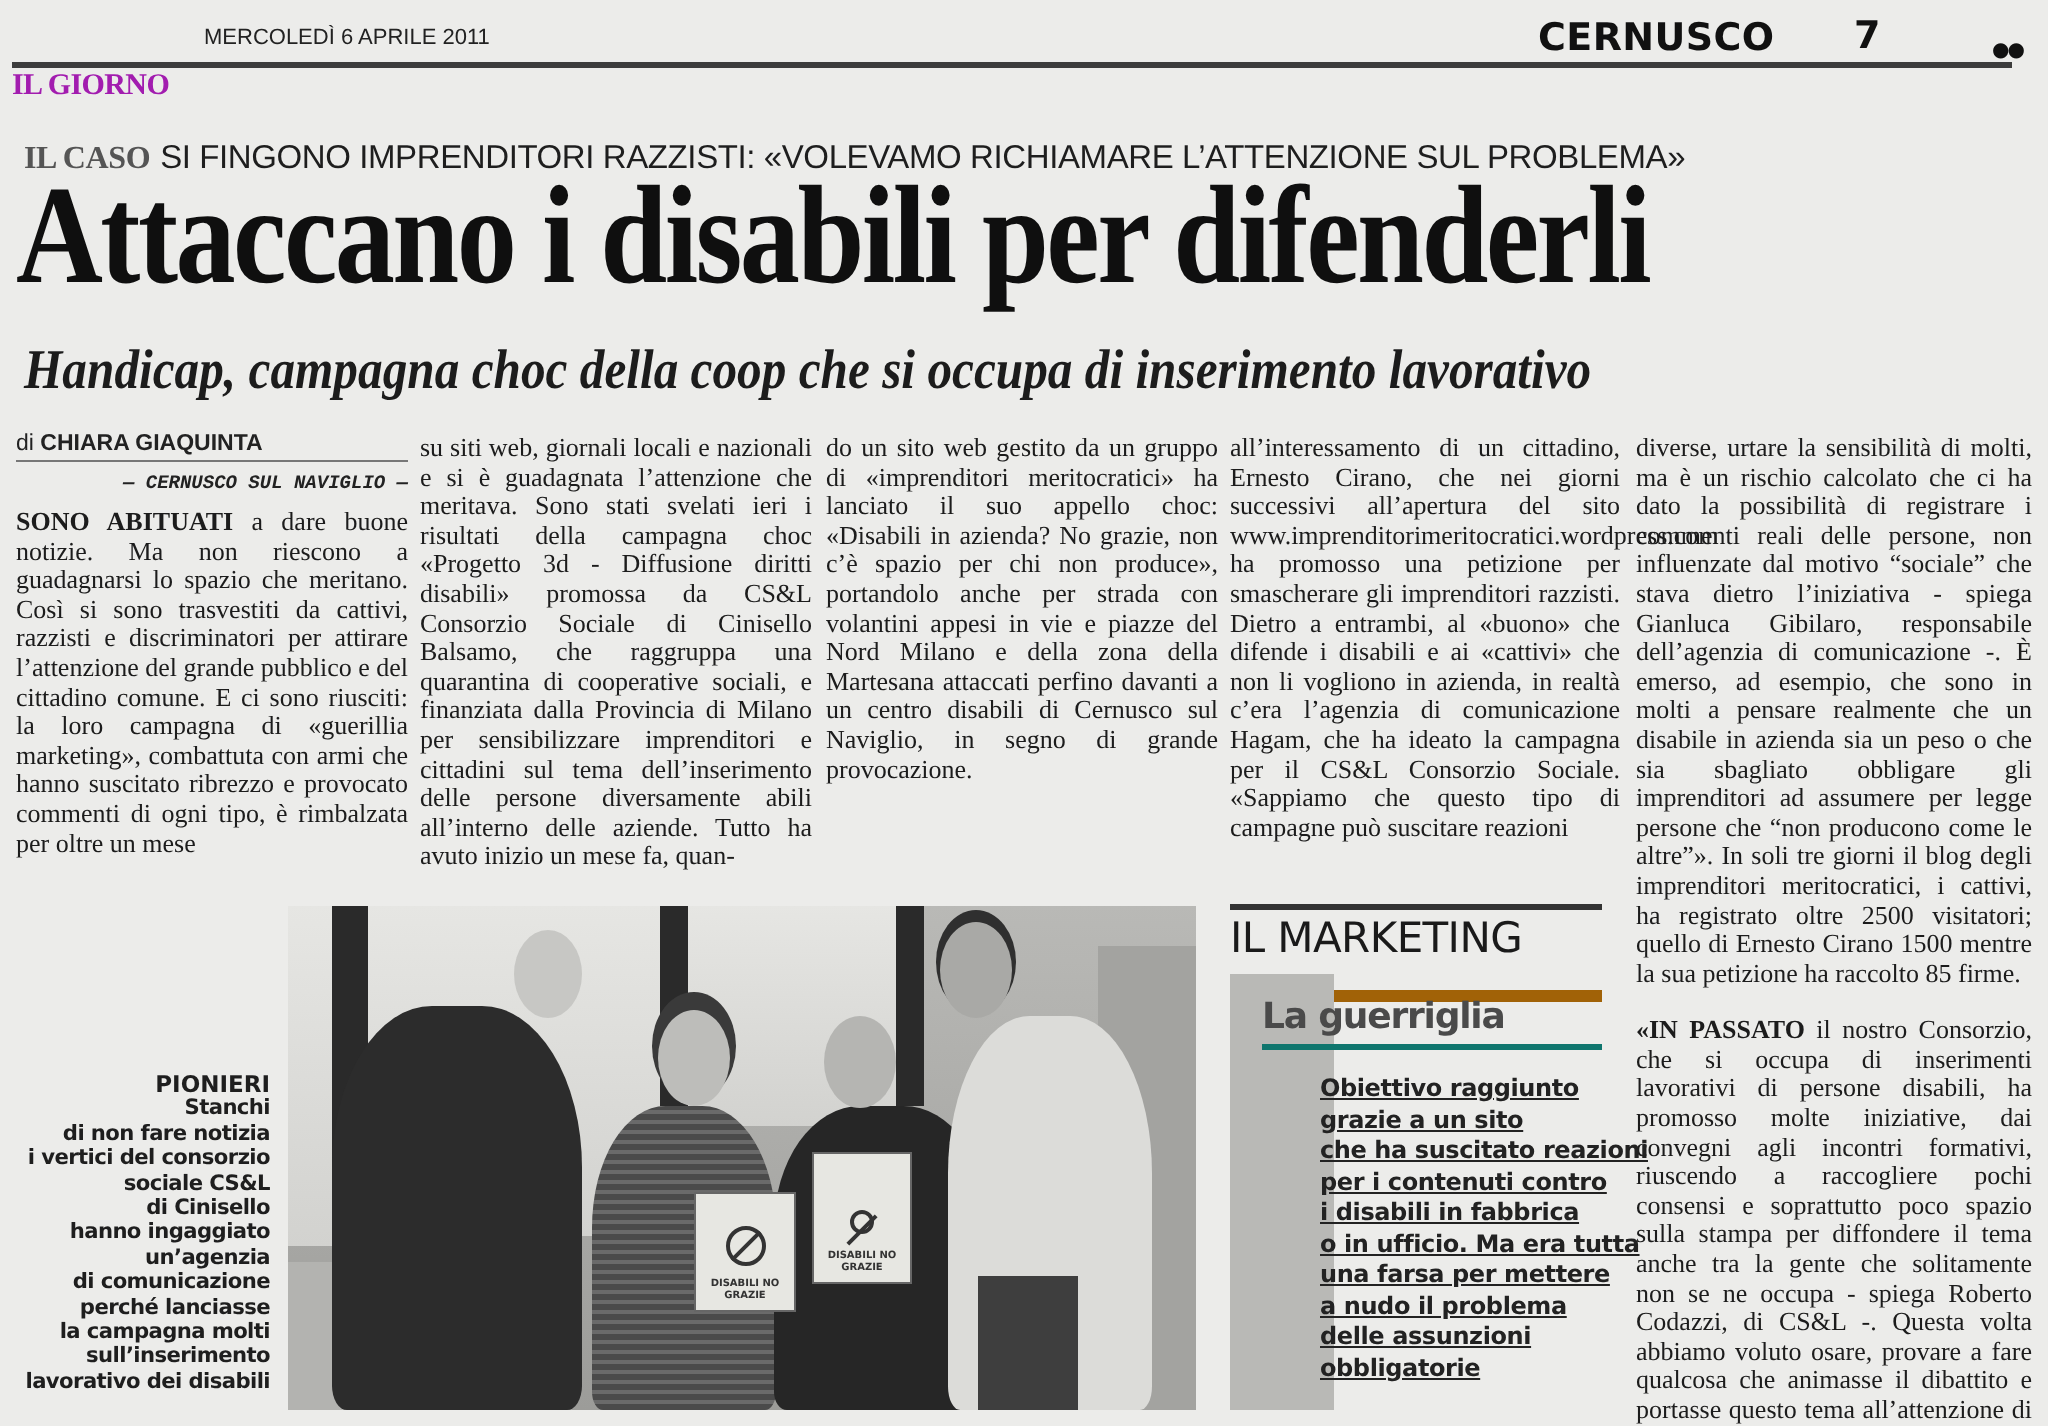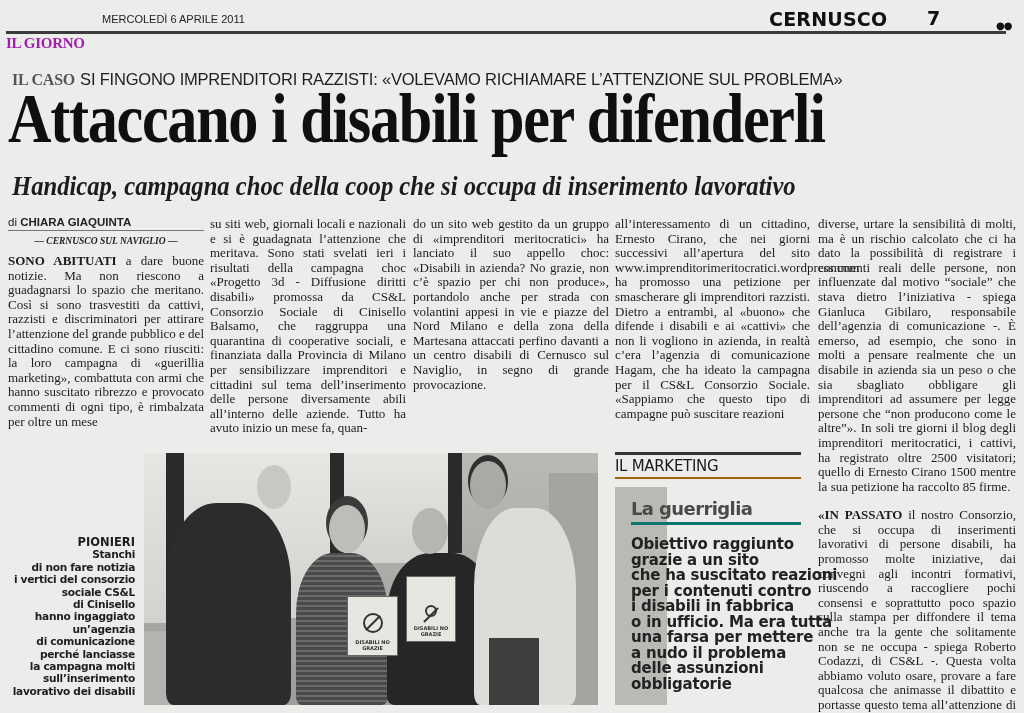--- a/index.html
+++ b/index.html
@@ -64,22 +64,22 @@
   }
 
   
   .byline {
     position: absolute; left: 8px; top: 216px; width: 196px;
     font-family: "Liberation Sans", sans-serif; font-size: 11.5px; font-weight: 700;
     border-bottom: 1px solid #777; padding-bottom: 2px; color: #222;
   }
   .byline .pre { font-weight: 400; }
   .dateline {
-    position: absolute; left: 8px; top: 236px; width: 196px; text-align: center;
-    font-family: Liberation Serif, serif; font-style: italic; font-weight: 700; font-size: 9.5px; color: #222;
+    position: absolute; left: 8px; top: 236px; width: 196px; text-align: right;
+    font-family: Liberation Mono, monospace; font-style: italic; font-weight: 700; font-size: 9.5px; color: #222;
   }
 
   
   .col {
     position: absolute; font-family: "Liberation Serif", serif;
     font-size: 13px; line-height: 14.6px; text-align: justify; color: #1c1c1c;
     hyphens: manual;
   }
   .col p { margin-bottom: 0; }
   .col .lead { font-weight: 700; }
@@ -122,34 +122,34 @@
     font-family: "DejaVu Sans", sans-serif; font-weight: 700; font-size: 10.6px;
     line-height: 12.4px; text-align: right; color: #1e1e1e;
     letter-spacing: -0.3px;
   }
   .caption .title { font-weight: 900; font-size: 11.5px; letter-spacing: 0; }
 
   
   .box-rule { position: absolute; left: 615px; top: 452px; width: 186px; height: 3px; background: #333; }
   .box-title {
     position: absolute; left: 615px; top: 457px; width: 186px;
-    font-family: "DejaVu Sans", sans-serif; font-size: 15px; font-weight: 400;
+    font-family: "DejaVu Sans", sans-serif; font-size: 21px; font-weight: 400;
     letter-spacing: -0.3px; color: #1a1a1a;
-    border-bottom: 2px solid #a16207; padding-bottom: 2px;
+    border-bottom: 6px solid #a16207; padding-bottom: 14px;
   }
   .box-band { position: absolute; left: 615px; top: 487px; width: 52px; height: 218px; background: #b9b9b6; }
   .box-sub {
     position: absolute; left: 631px; top: 498px; width: 170px;
     font-family: "DejaVu Sans", sans-serif; font-weight: 900; font-size: 18px;
     color: #4a4a4a; letter-spacing: -0.6px; border-bottom: 3px solid #0f766e; padding-bottom: 3px;
   }
   .box-body {
-    position: absolute; left: 631px; top: 537px; width: 172px;
-    font-family: "DejaVu Sans", sans-serif; font-weight: 700; font-size: 15px;
-    line-height: 15.5px; color: #222; letter-spacing: -0.2px;
+    position: absolute; left: 660px; top: 537px; width: 172px;
+    font-family: "DejaVu Sans", sans-serif; font-weight: 700; font-size: 12px;
+    line-height: 15.5px; color: #222; letter-spacing: -0.2px; text-decoration: underline;
   }
   .box-body span { display: block; white-space: nowrap; }
 </style>
 </head>
 <body>
 
 <div class="page">
 
   <div class="masthead">
     <span class="mast-logo">IL GIORNO</span>

